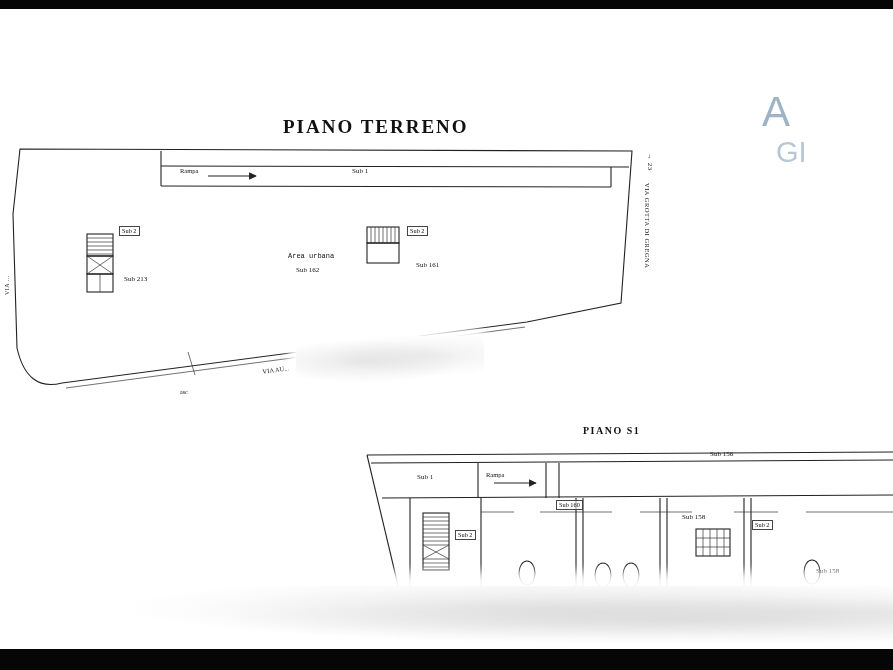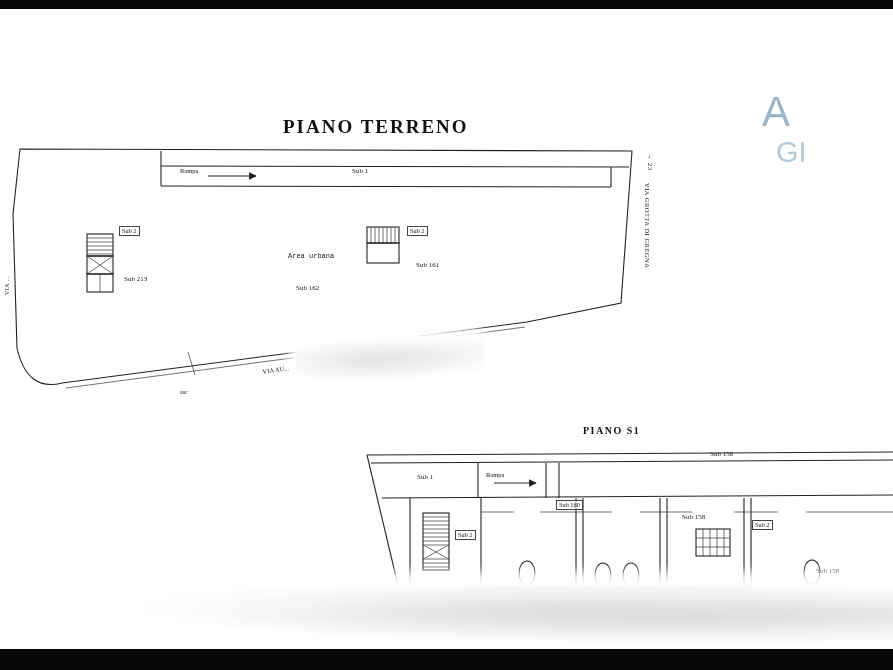--- a/index.html
+++ b/index.html
@@ -130,21 +130,21 @@
 
   <div id="patch-mid" class="patch"></div>
   <div id="patch-band" class="patch"></div>
 
   <div class="lbl t-ground" style="left:283px;top:116px;">PIANO TERRENO</div>
   <div class="lbl s65" style="left:180px;top:167px;">Rampa</div>
   <div class="lbl s7" style="left:352px;top:167px;">Sub 1</div>
   <div class="lbl boxed" style="left:119px;top:226px;">Sub 2</div>
   <div class="lbl s7" style="left:124px;top:275px;">Sub 213</div>
   <div class="lbl s7" style="left:288px;top:252px;font-family:Liberation Mono, monospace;">Area urbana</div>
-  <div class="lbl s7" style="left:296px;top:284px;">Sub 162</div>
+  <div class="lbl s7" style="left:296px;top:266px;">Sub 162</div>
   <div class="lbl boxed" style="left:407px;top:226px;">Sub 2</div>
   <div class="lbl s7" style="left:416px;top:261px;">Sub 161</div>
   <div class="lbl s65 rot90" style="left:651px;top:183px;">VIA GROTTA DI GREGNA</div>
   <div class="lbl s7 rot90" style="left:654px;top:153px;">→ 23</div>
   <div class="lbl s6 rotm90" style="left:4px;top:295px;">VIA ...</div>
   <div class="lbl s65 rot-road" style="left:262px;top:368px;">VIA AU...</div>
   <div class="lbl s6" style="left:180px;top:389px;">asc</div>
 
   <div class="lbl t-s1" style="left:583px;top:425px;">PIANO S1</div>
   <div class="lbl s7" style="left:417px;top:473px;">Sub 1</div>

